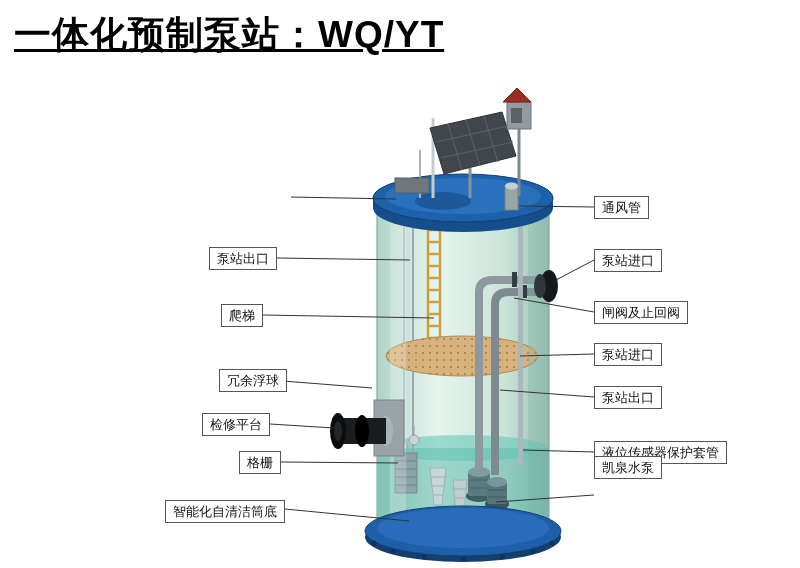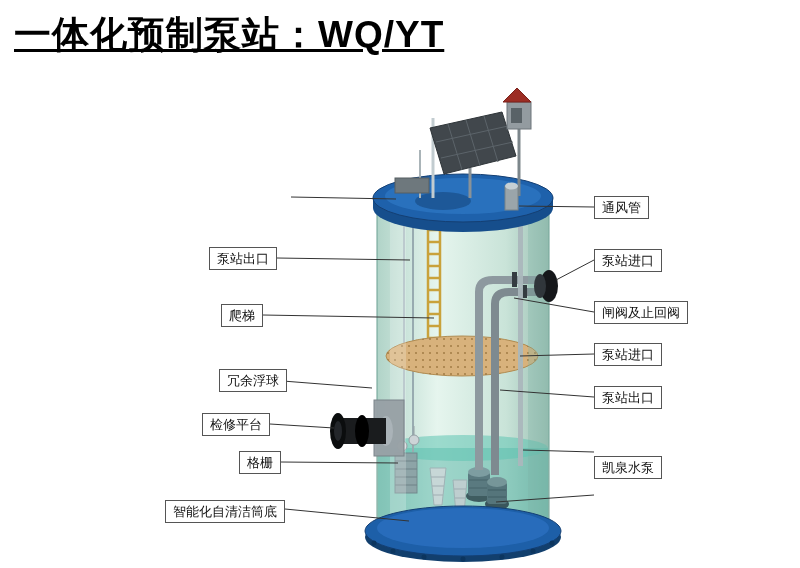--- a/index.html
+++ b/index.html
@@ -219,15 +219,16 @@
   <div class="label l4">冗余浮球</div>
   <div class="label l5">检修平台</div>
   <div class="label l6">格栅</div>
   <div class="label l7">智能化自清洁筒底</div>
 
   <div class="label r1">通风管</div>
   <div class="label r2">泵站进口</div>
   <div class="label r3">闸阀及止回阀</div>
   <div class="label r4">泵站进口</div>
   <div class="label r5">泵站出口</div>
+  <div class="label r6">液位传感器保护套管</div>
   <div class="label r7">凯泉水泵</div>
 
 </div>
 
 </body></html>

